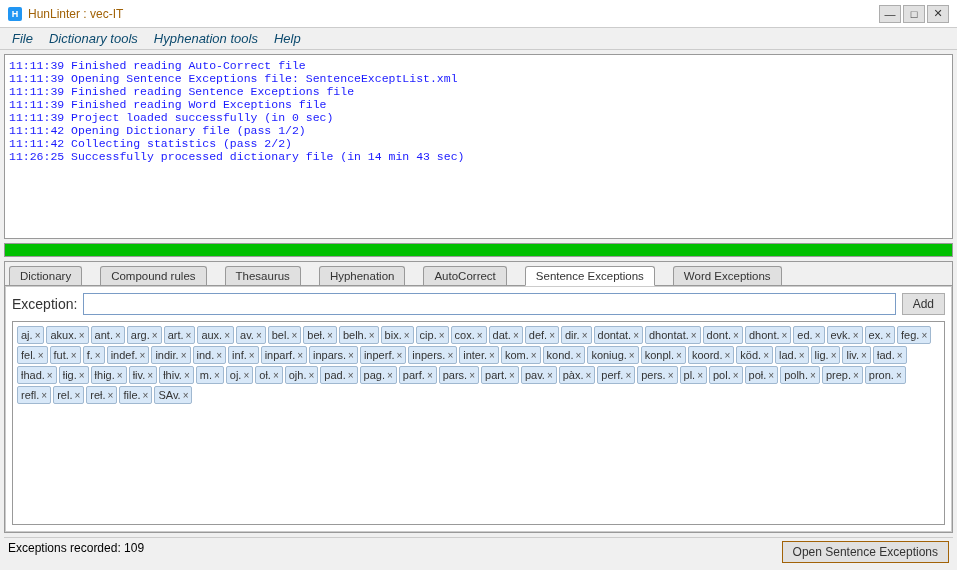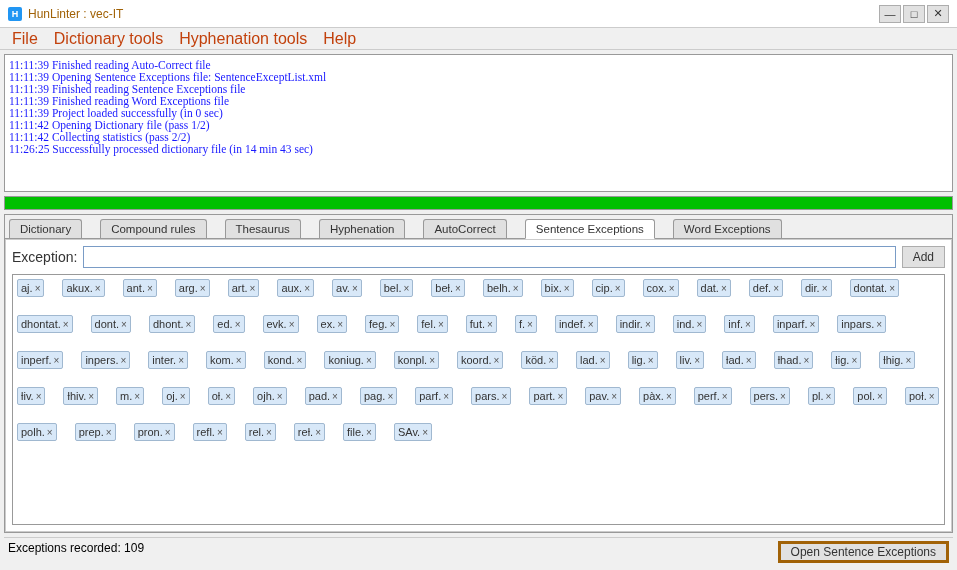--- a/index.html
+++ b/index.html
@@ -53,41 +53,41 @@
       background: #f0f0f0;
       border-bottom: 1px solid #ccc;
       display: flex;
       padding: 2px 4px;
       height: 22px;
       align-items: center;
     }
     .menu-item {
       padding: 2px 8px;
       cursor: pointer;
-      color: #c2410c;
-      font-size: 16px;
+      color: #0c4a6e;
+      font-size: 13px;
       height: 18px;
-      display: flex; align-items: center;
+      display: flex; align-items: center; font-style: italic;
     }
 
     .main-container {
       display: flex;
       flex-direction: column;
       height: calc(570px - 50px);
       padding: 4px;
       gap: 4px;
     }
 
     .log-area {
       background: #fff;
       border: 1px solid #999;
-      height: 138px;
+      height: 185px;
       overflow-y: scroll;
       padding: 4px;
-      font-family: Liberation Serif, serif;
+      font-family: Liberation Mono, monospace;
       font-size: 11.5px;
       color: #1a1aff;
       position: relative;
     }
     .log-area .log-line {
       display: block;
       white-space: nowrap;
     }
 
     .progress-bar-container {
@@ -176,21 +176,21 @@
     .exceptions-scroll-area {
       flex: 1;
       border: 1px solid #999;
       overflow-y: scroll;
       background: #fff;
       padding: 4px;
     }
     .exceptions-grid {
       display: flex;
       flex-wrap: wrap;
-      gap: 18px;
+      gap: 2px;
       align-content: flex-start;
     }
     .exception-tag {
       display: inline-flex;
       align-items: center;
       background: #d8e8f8;
       border: 1px solid #a0b8d0;
       border-radius: 2px;
       padding: 1px 3px;
       font-size: 11px;
@@ -210,21 +210,21 @@
       align-items: flex-start;
       padding: 3px 4px;
       border-top: 1px solid #ccc;
       background: #f0f0f0;
       font-size: 12px;
     }
     .open-exceptions-btn {
       height: 22px;
       padding: 0 10px;
       background: #e1e1e1;
-      border: 3px solid #a16207;
+      border: 1px solid #a16207;
       cursor: pointer;
       font-size: 12px;
       color: #333;
     }
 
     
     ::-webkit-scrollbar { width: 16px; }
     ::-webkit-scrollbar-track { background: #f0f0f0; border-left: 1px solid #ccc; }
     ::-webkit-scrollbar-thumb { background: #c0c0c0; border: 1px solid #adadad; }
     ::-webkit-scrollbar-button { background: #e0e0e0; height: 16px; border: 1px solid #adadad; }

